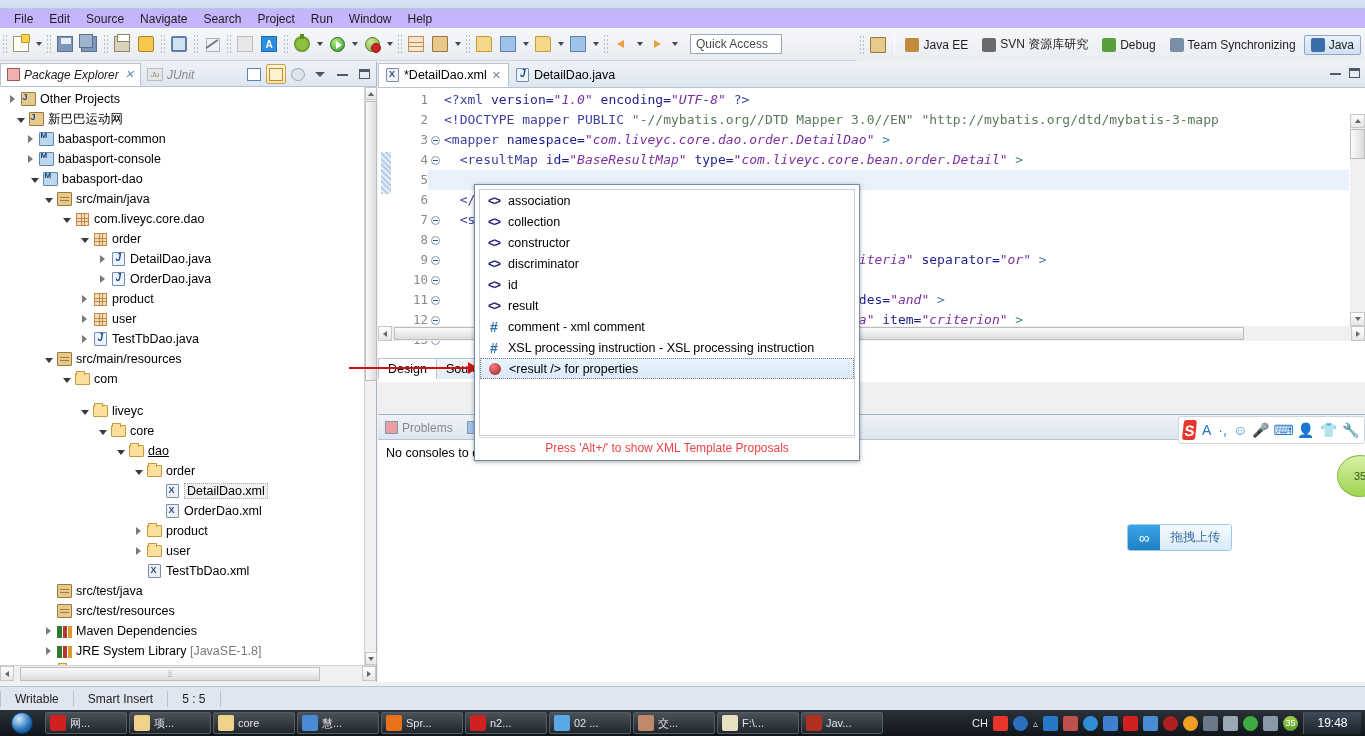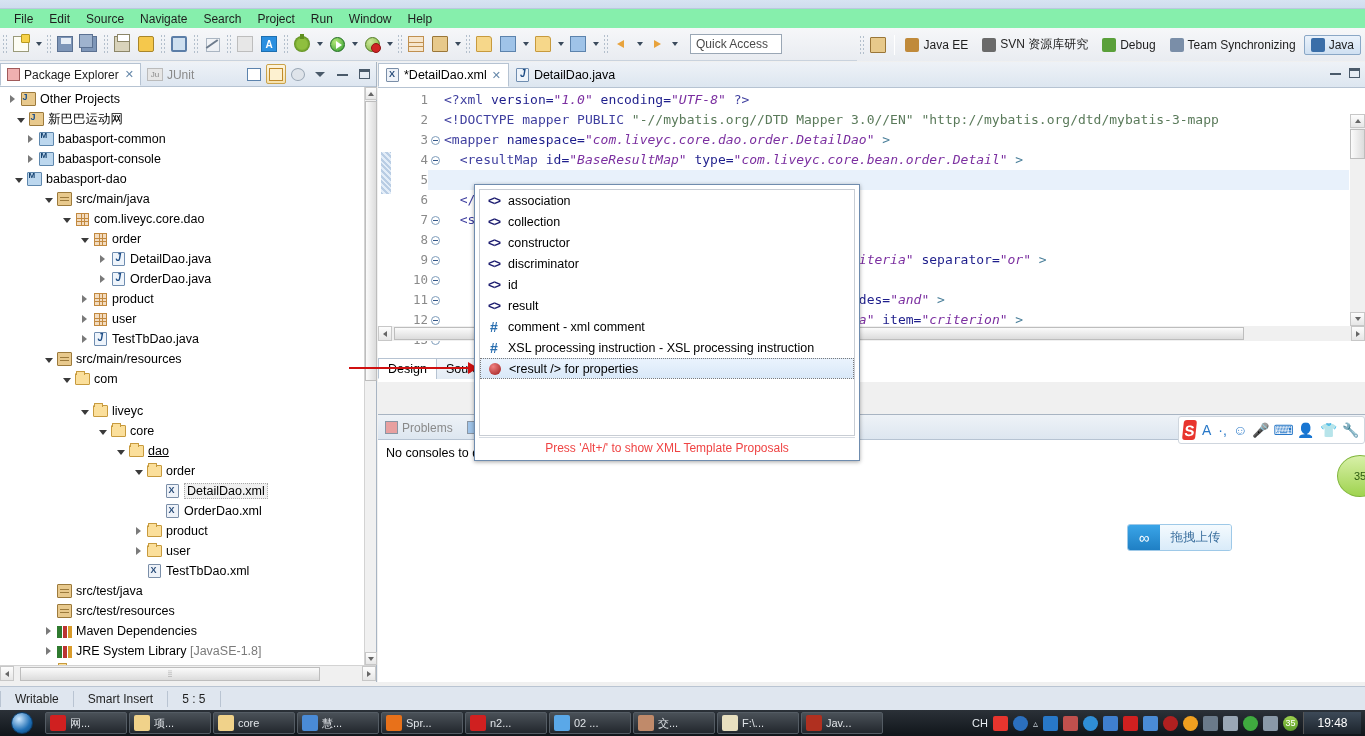--- a/index.html
+++ b/index.html
@@ -20,21 +20,21 @@
   
   .titlestrip {
     position: absolute; left: 0; top: 0; width: 1365px; height: 9px;
     background: linear-gradient(#d7e3f2, #cfdcee);
     border-bottom: 1px solid #b9c9dd;
   }
 
   
   .menubar {
     position: absolute; left: 0; top: 9px; width: 1365px; height: 21px;
-    background: #86efac;
+    background: #c4b5fd;
     display: flex; align-items: center;
     padding-left: 6px;
     border-bottom: 1px solid #dfe3e8;
   }
   .menubar .mi {
     padding: 1px 8px;
     font-size: 12px; color: #1e1e1e;
     white-space: nowrap; cursor: default;
   }
 
@@ -140,20 +140,21 @@
   }
   .view-tabs {
     height: 25px; background: linear-gradient(#eef2f7, #dde6f0);
     display: flex; align-items: flex-end; position: relative;
     border-bottom: 1px solid #b6c3d2;
   }
   .vtab {
     height: 23px; display: flex; align-items: center; gap: 4px;
     padding: 0 6px; font-size: 12px; color: #1e1e1e; white-space: nowrap;
     cursor: default;
+    font-style: italic;
   }
   .vtab.active { background: #fff; border: 1px solid #b6c3d2; border-bottom: 1px solid #fff;
                  font-weight: normal; }
   .vtab.inactive { color: #8a8a8a; }
   .vtab .cls { color:#6688aa; font-size: 11px; margin-left:2px; }
   .view-tools { position: absolute; right: 2px; top: 2px; display: flex; align-items: center; gap: 2px; }
   .vt-btn { width: 20px; height: 20px; display: flex; align-items:center; justify-content:center; cursor: default; }
   .vt-btn.pressed { border: 1px solid #c9a24b; background: linear-gradient(#fdf4dd, #f6e2ad); border-radius: 2px; }
 
   .tree {
@@ -586,21 +587,21 @@
           </div>
           <span class="tlabel">babasport-common</span>
         </div>
         <div class="trow" style="padding-left: 24px;">
           <div class="twist closed"></div>
           <div class="ticon">
             <span class="i-mvn"></span>
           </div>
           <span class="tlabel">babasport-console</span>
         </div>
-        <div class="trow" style="padding-left: 12px;">
+        <div class="trow" style="padding-left: 28px;">
           <div class="twist open"></div>
           <div class="ticon">
             <span class="i-mvn"></span>
           </div>
           <span class="tlabel">babasport-dao</span>
         </div>
         <div class="trow" style="padding-left: 42px;">
           <div class="twist open"></div>
           <div class="ticon">
             <span class="i-srcfld"></span>

